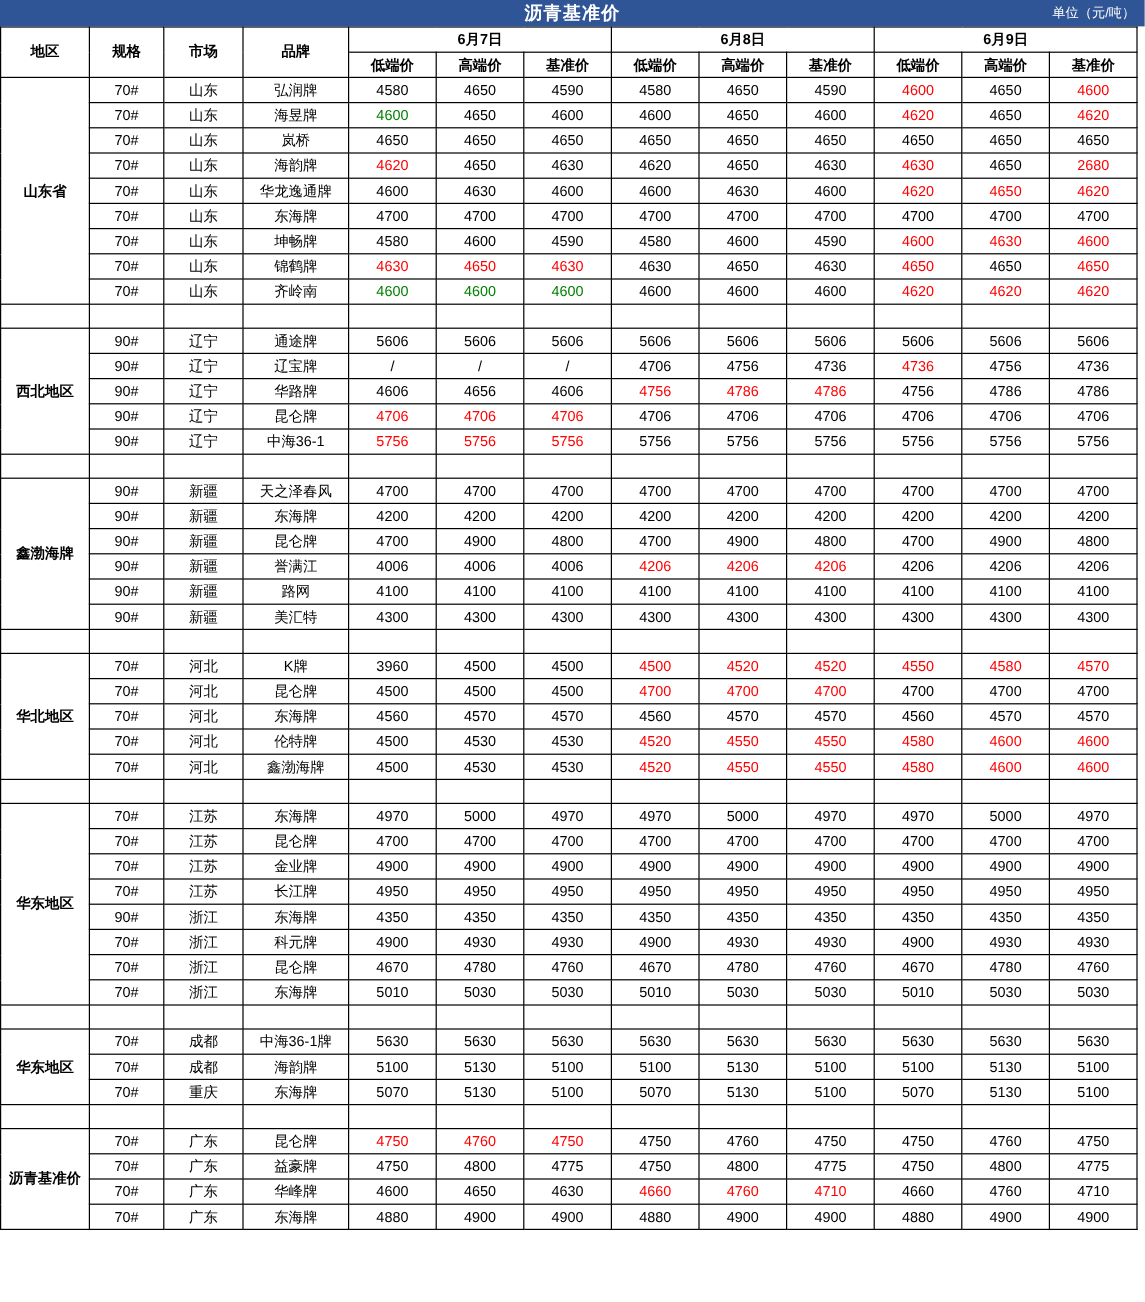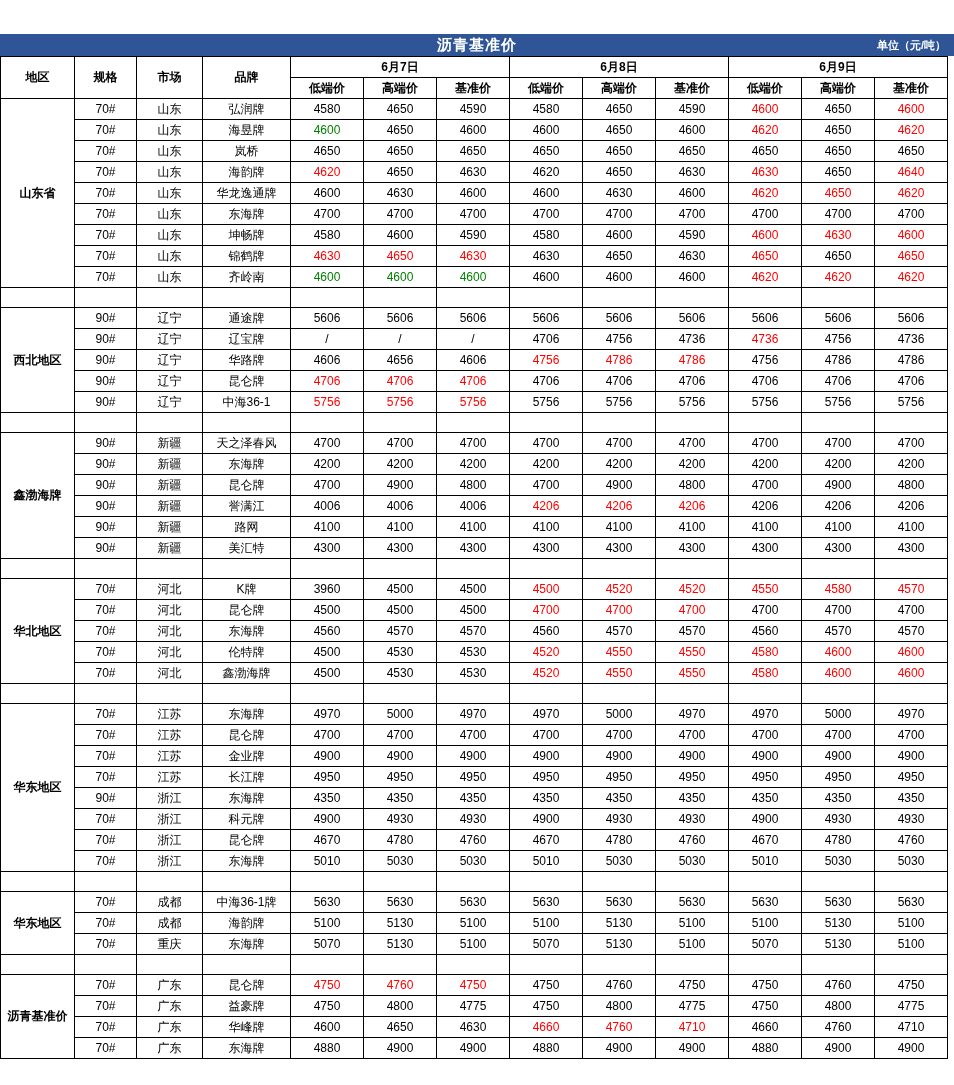--- a/index.html
+++ b/index.html
@@ -9,21 +9,20 @@
   }
   body {
     width: 954px;
     font-family: "Liberation Sans", "DejaVu Sans", sans-serif;
     font-size: 12px;
     color: #000;
   }
   .sheet {
     width: 954px;
     position: relative;
-    margin-top: 34px;
   }
   
   .title-bar {
     position: relative;
     height: 22px;
     background: #2f5597;
     color: #fff;
     display: flex;
     align-items: center;
     justify-content: center;
@@ -32,21 +31,21 @@
     font-size: 15px;
     font-weight: bold;
     letter-spacing: 1px;
   }
   .title-bar .unit-text {
     position: absolute;
     right: 8px;
     top: 50%;
     transform: translateY(-50%);
     font-size: 11px;
-    font-weight: bold;
+    font-weight: normal;
   }
   
   table.grid {
     border-collapse: collapse;
     width: 767px;
     table-layout: fixed;
   }
   table.grid td, table.grid th {
     border: 1px solid #000;
     text-align: center;
@@ -197,21 +196,21 @@
           <td class="sub">山东</td>
           <td class="brand">海韵牌</td>
           <td class="price red">4620</td>
           <td class="price">4650</td>
           <td class="price">4630</td>
           <td class="price">4620</td>
           <td class="price">4650</td>
           <td class="price">4630</td>
           <td class="price red">4630</td>
           <td class="price">4650</td>
-          <td class="price red">4640</td>
+          <td class="price red">2680</td>
         </tr>
         <tr>
           <td class="sub">70#</td>
           <td class="sub">山东</td>
           <td class="brand">华龙逸通牌</td>
           <td class="price">4600</td>
           <td class="price">4630</td>
           <td class="price">4600</td>
           <td class="price">4600</td>
           <td class="price">4630</td>

